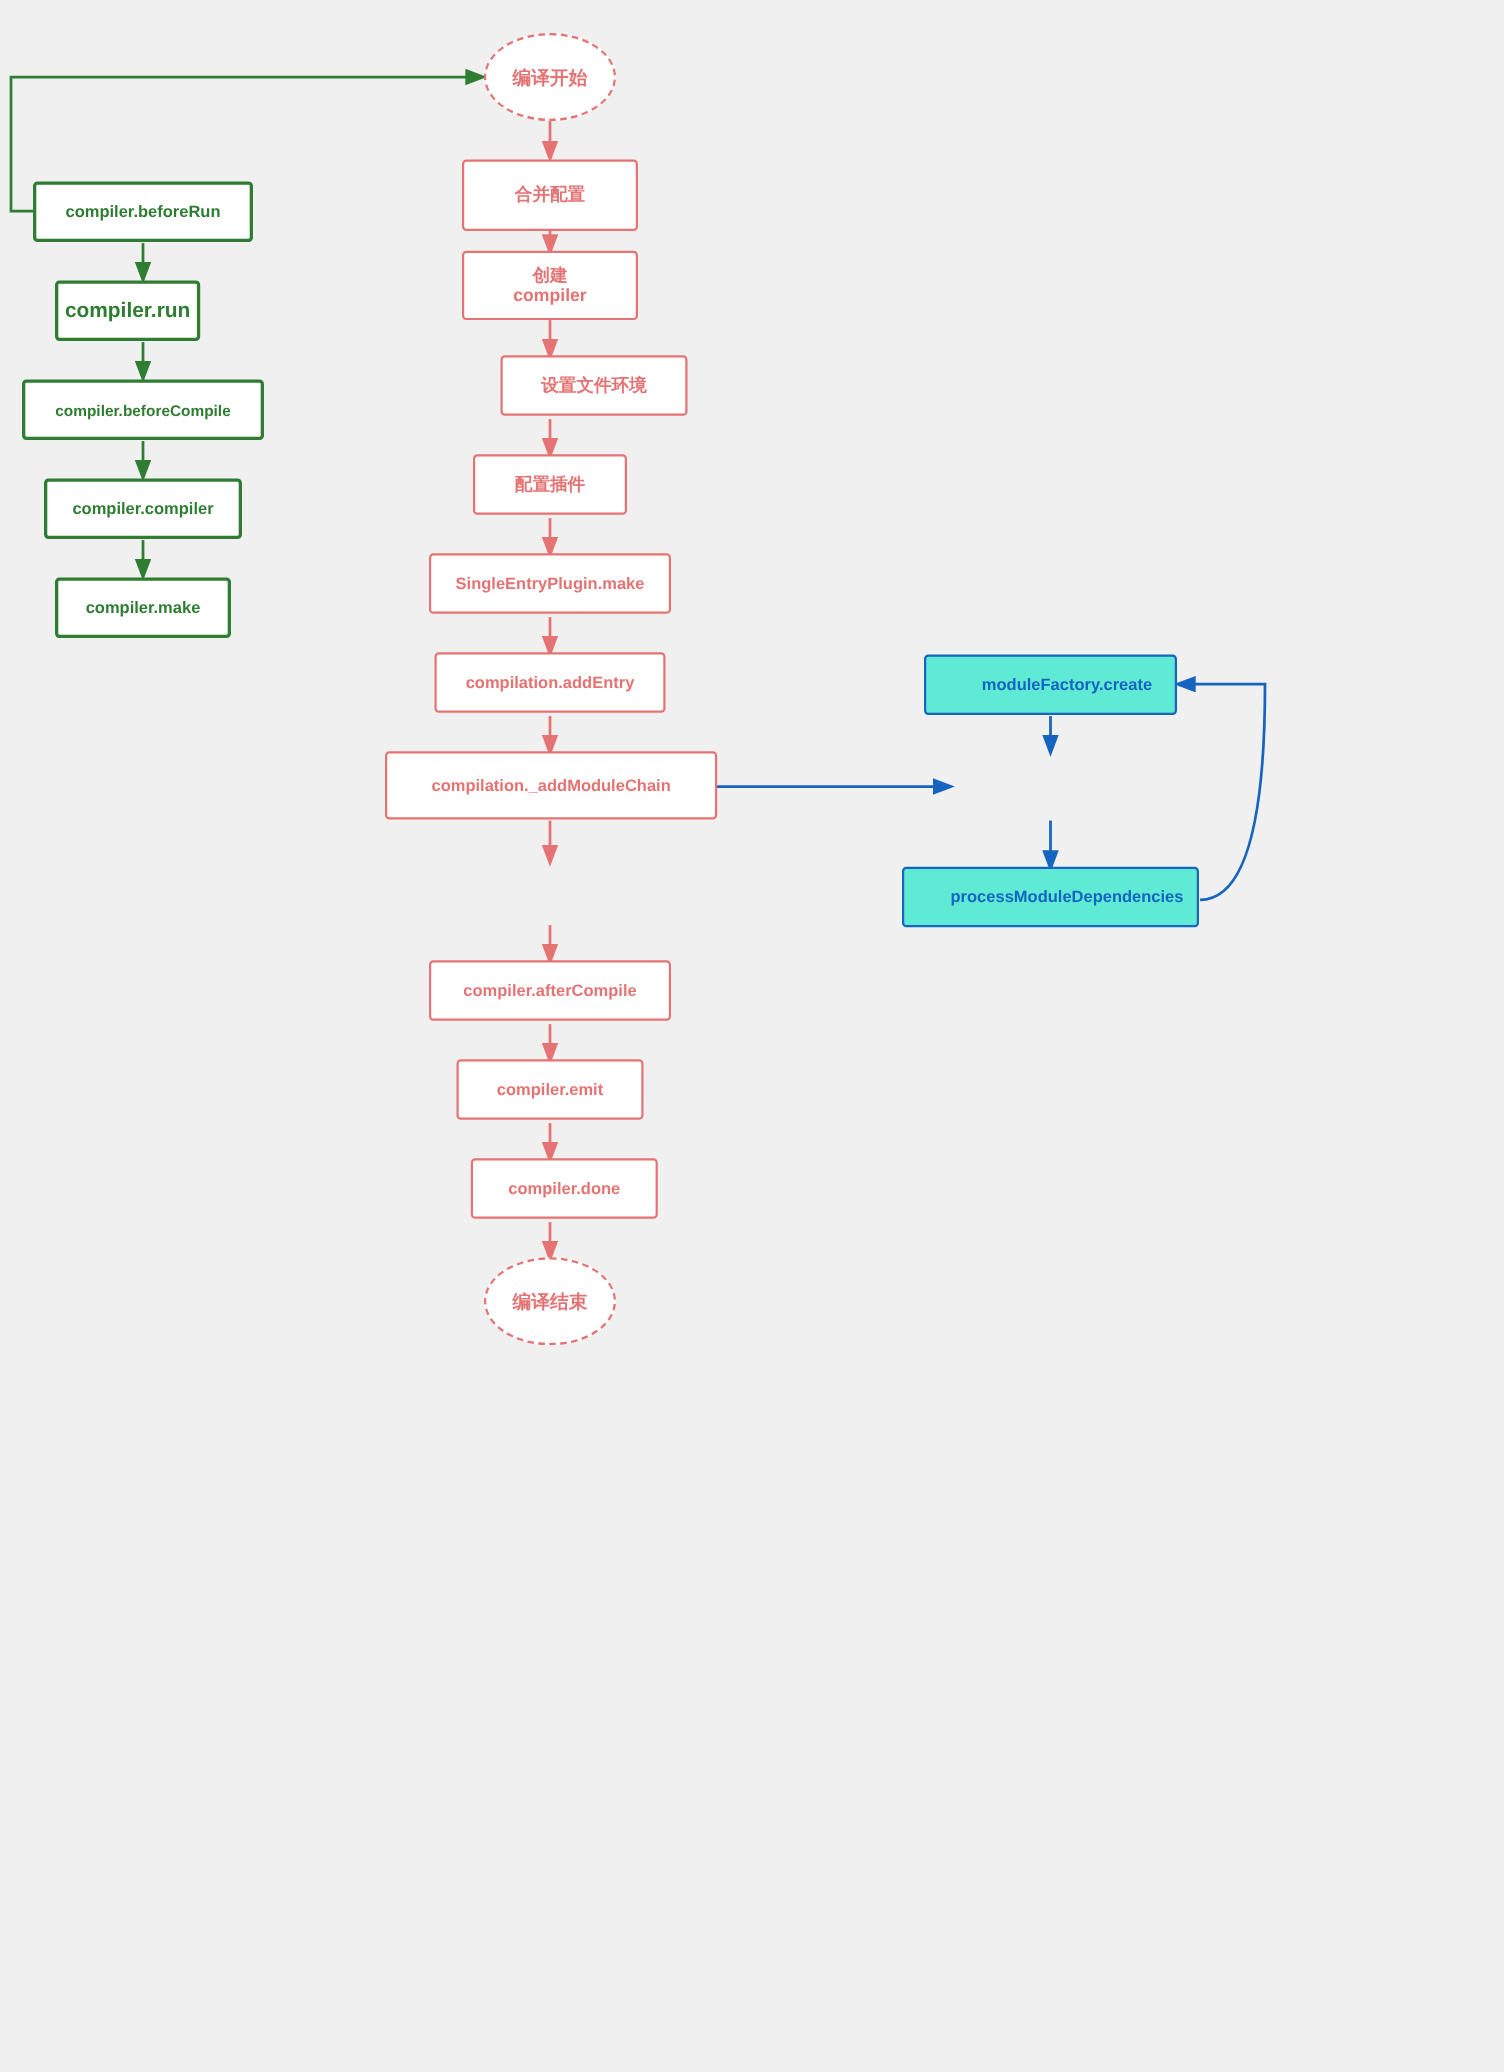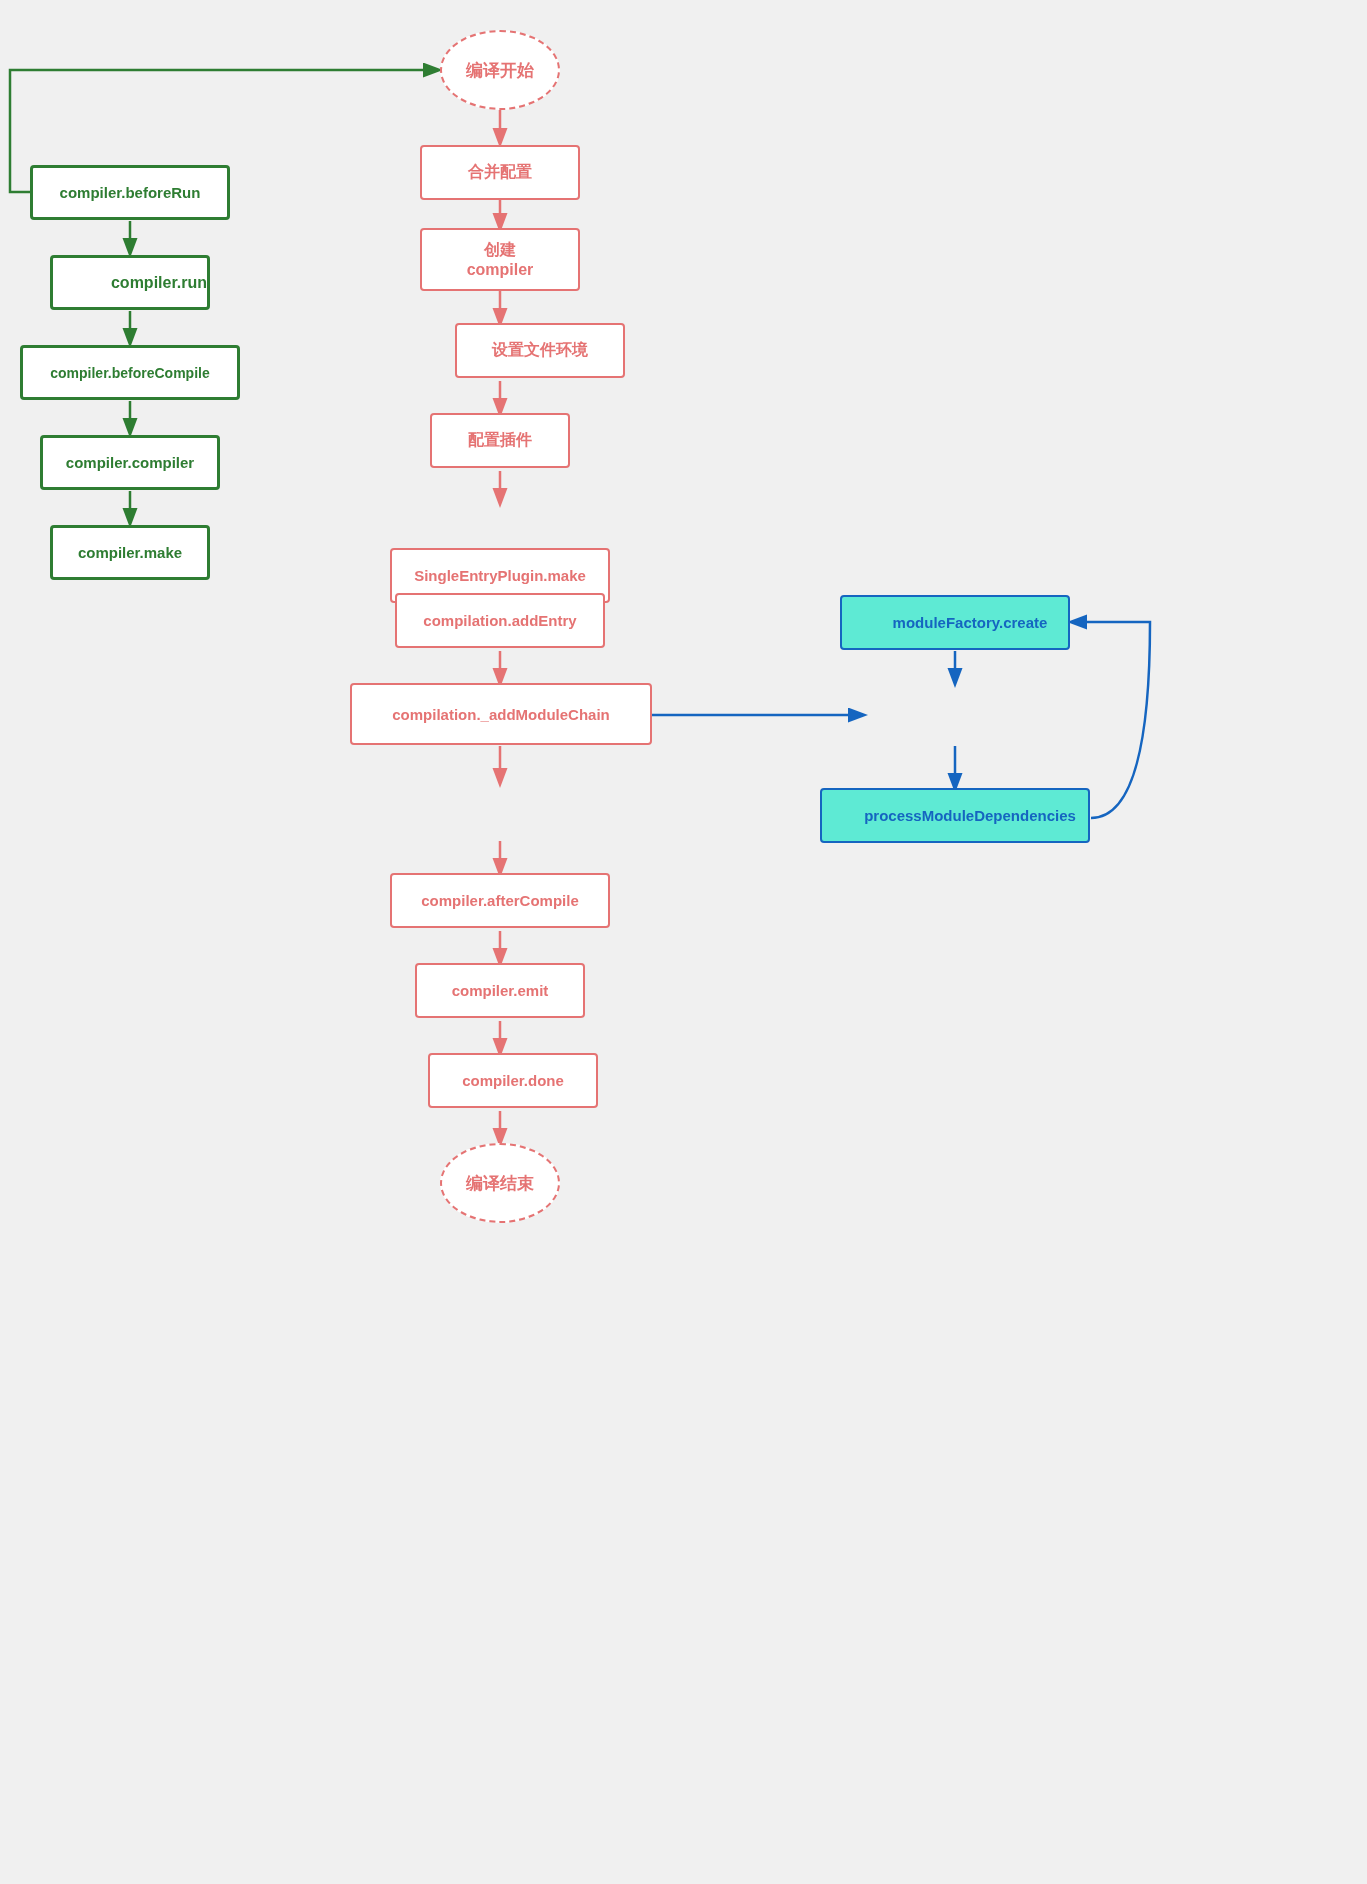--- a/index.html
+++ b/index.html
@@ -120,38 +120,38 @@
       <marker id="arrowGreen" markerWidth="8" markerHeight="8" refX="6" refY="3" orient="auto">
         <path d="M0,0 L0,6 L8,3 z" fill="#2e7d32"></path>
       </marker>
     </defs>
   </svg>
 
   <div class="node node-red-circle" style="left:440px; top:30px; width:120px; height:80px; font-size:17px;">
     <span>编译开始</span>
   </div>
 
-  <div class="node node-red" style="left:420px; top:145px; width:160px; height:55px; font-size:16px;">
+  <div class="node node-red" style="left:420px; top:145px; width:160px; height:65px; font-size:16px;">
     <span>合并配置</span>
   </div>
 
   <div class="node node-red" style="left:420px; top:228px; width:160px; height:63px; font-size:16px;">
     <span style="white-space:pre-line;">创建
 compiler</span>
   </div>
 
   <div class="node node-red" style="left:415px; top:323px; width:170px; height:55px; font-size:16px;margin-left:40px;">
     <span>设置文件环境</span>
   </div>
 
   <div class="node node-red" style="left:430px; top:413px; width:140px; height:55px; font-size:16px;">
     <span>配置插件</span>
   </div>
 
-  <div class="node node-red" style="left:390px; top:503px; width:220px; height:55px; font-size:15px;margin-top:45px;">
+  <div class="node node-red" style="left:390px; top:503px; width:220px; height:55px; font-size:15px;">
     <span>SingleEntryPlugin.make</span>
   </div>
 
   <div class="node node-red" style="left:395px; top:593px; width:210px; height:55px; font-size:15px;">
     <span>compilation.addEntry</span>
   </div>
 
   <div class="node node-red" style="left:350px; top:683px; width:302px; height:62px; font-size:15px;">
     <span>compilation._addModuleChain</span>
   </div>
@@ -179,21 +179,21 @@
 
 
   <div class="node node-blue" style="left:820px; top:788px; width:270px; height:55px; font-size:15px;">
     <span>processModuleDependencies</span>
   </div>
 
   <div class="node node-green" style="left:30px; top:165px; width:200px; height:55px; font-size:15px;">
     <span>compiler.beforeRun</span>
   </div>
 
-  <div class="node node-green" style="left:50px; top:255px; width:160px; height:55px; font-size:16px;justify-content:flex-end;">
+  <div class="node node-green" style="left:50px; top:255px; width:132px; height:55px; font-size:19px;">
     <span>compiler.run</span>
   </div>
 
   <div class="node node-green" style="left:20px; top:345px; width:220px; height:55px; font-size:14px;">
     <span>compiler.beforeCompile</span>
   </div>
 
   <div class="node node-green" style="left:40px; top:435px; width:180px; height:55px; font-size:15px;">
     <span>compiler.compiler</span>
   </div>

